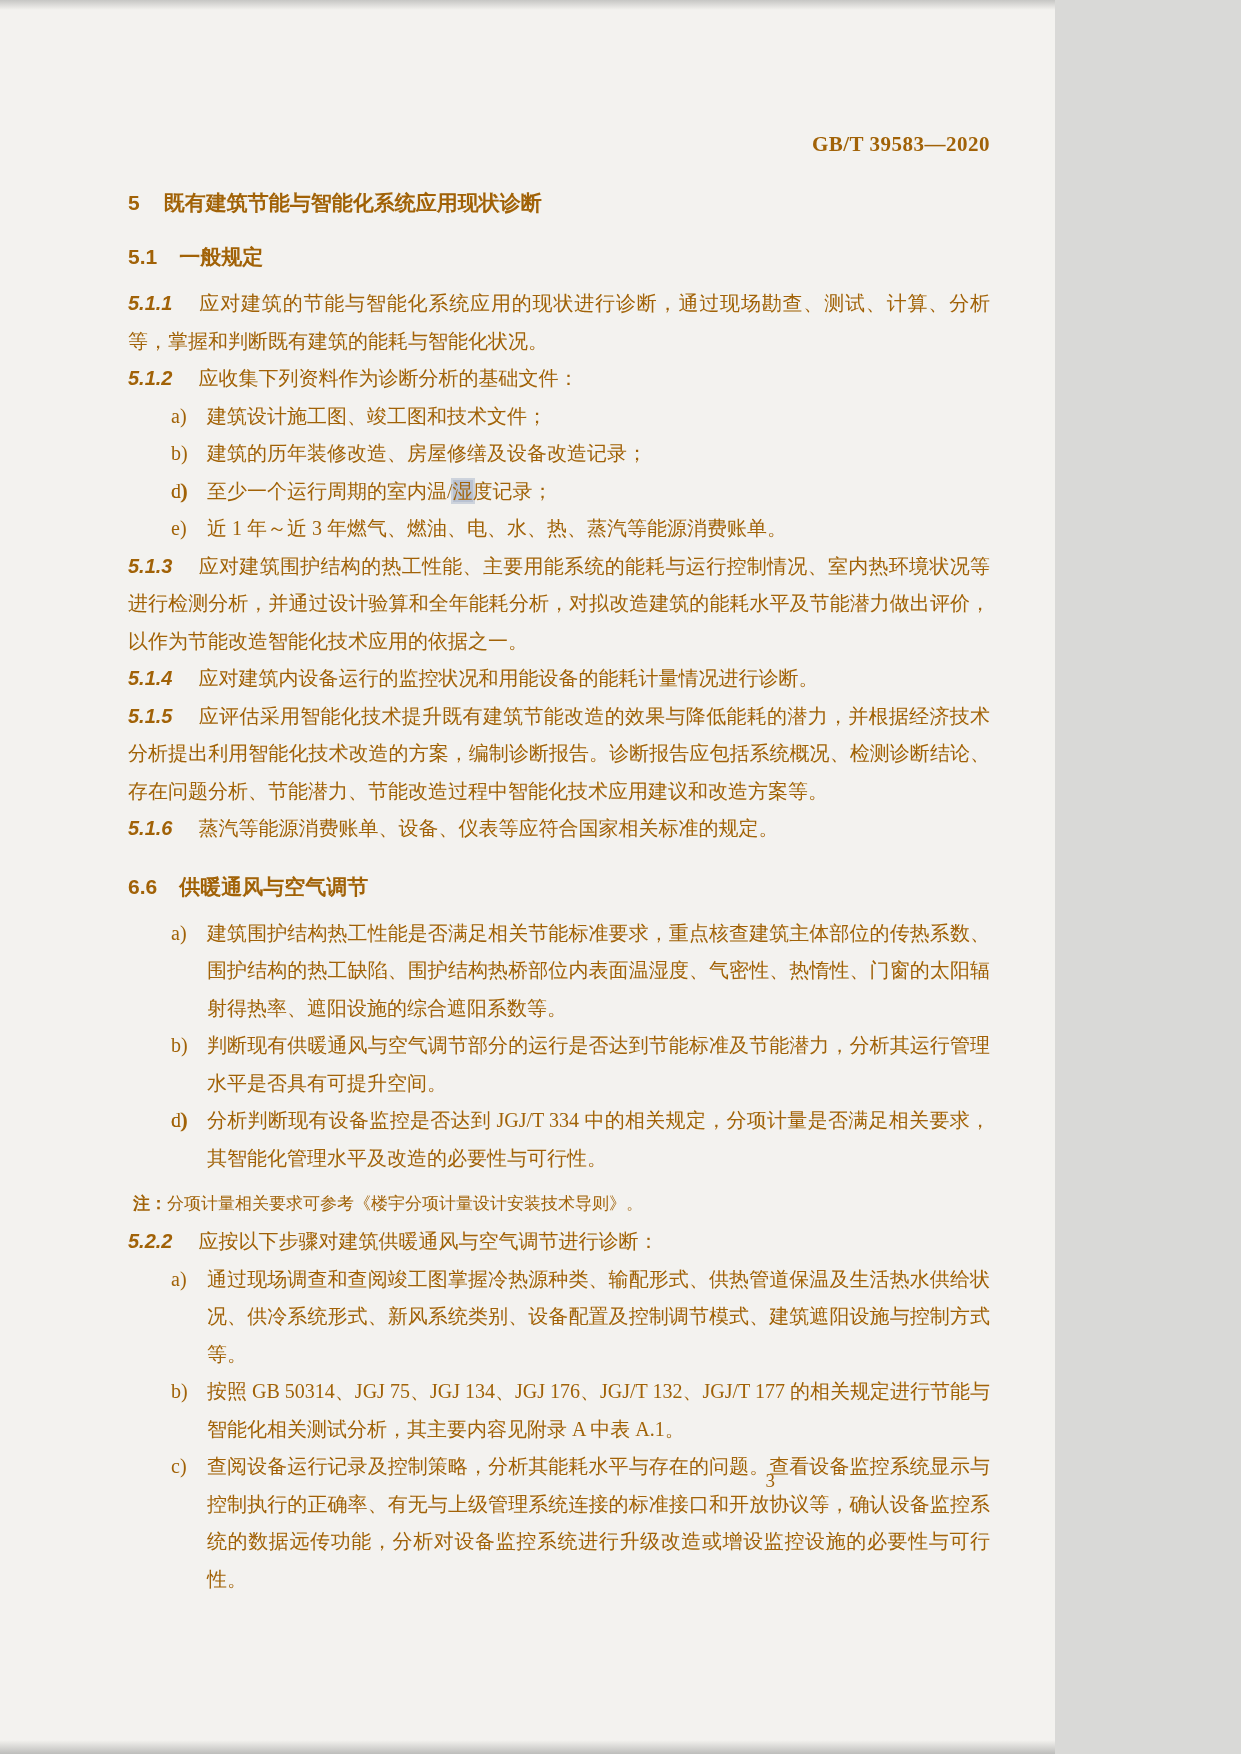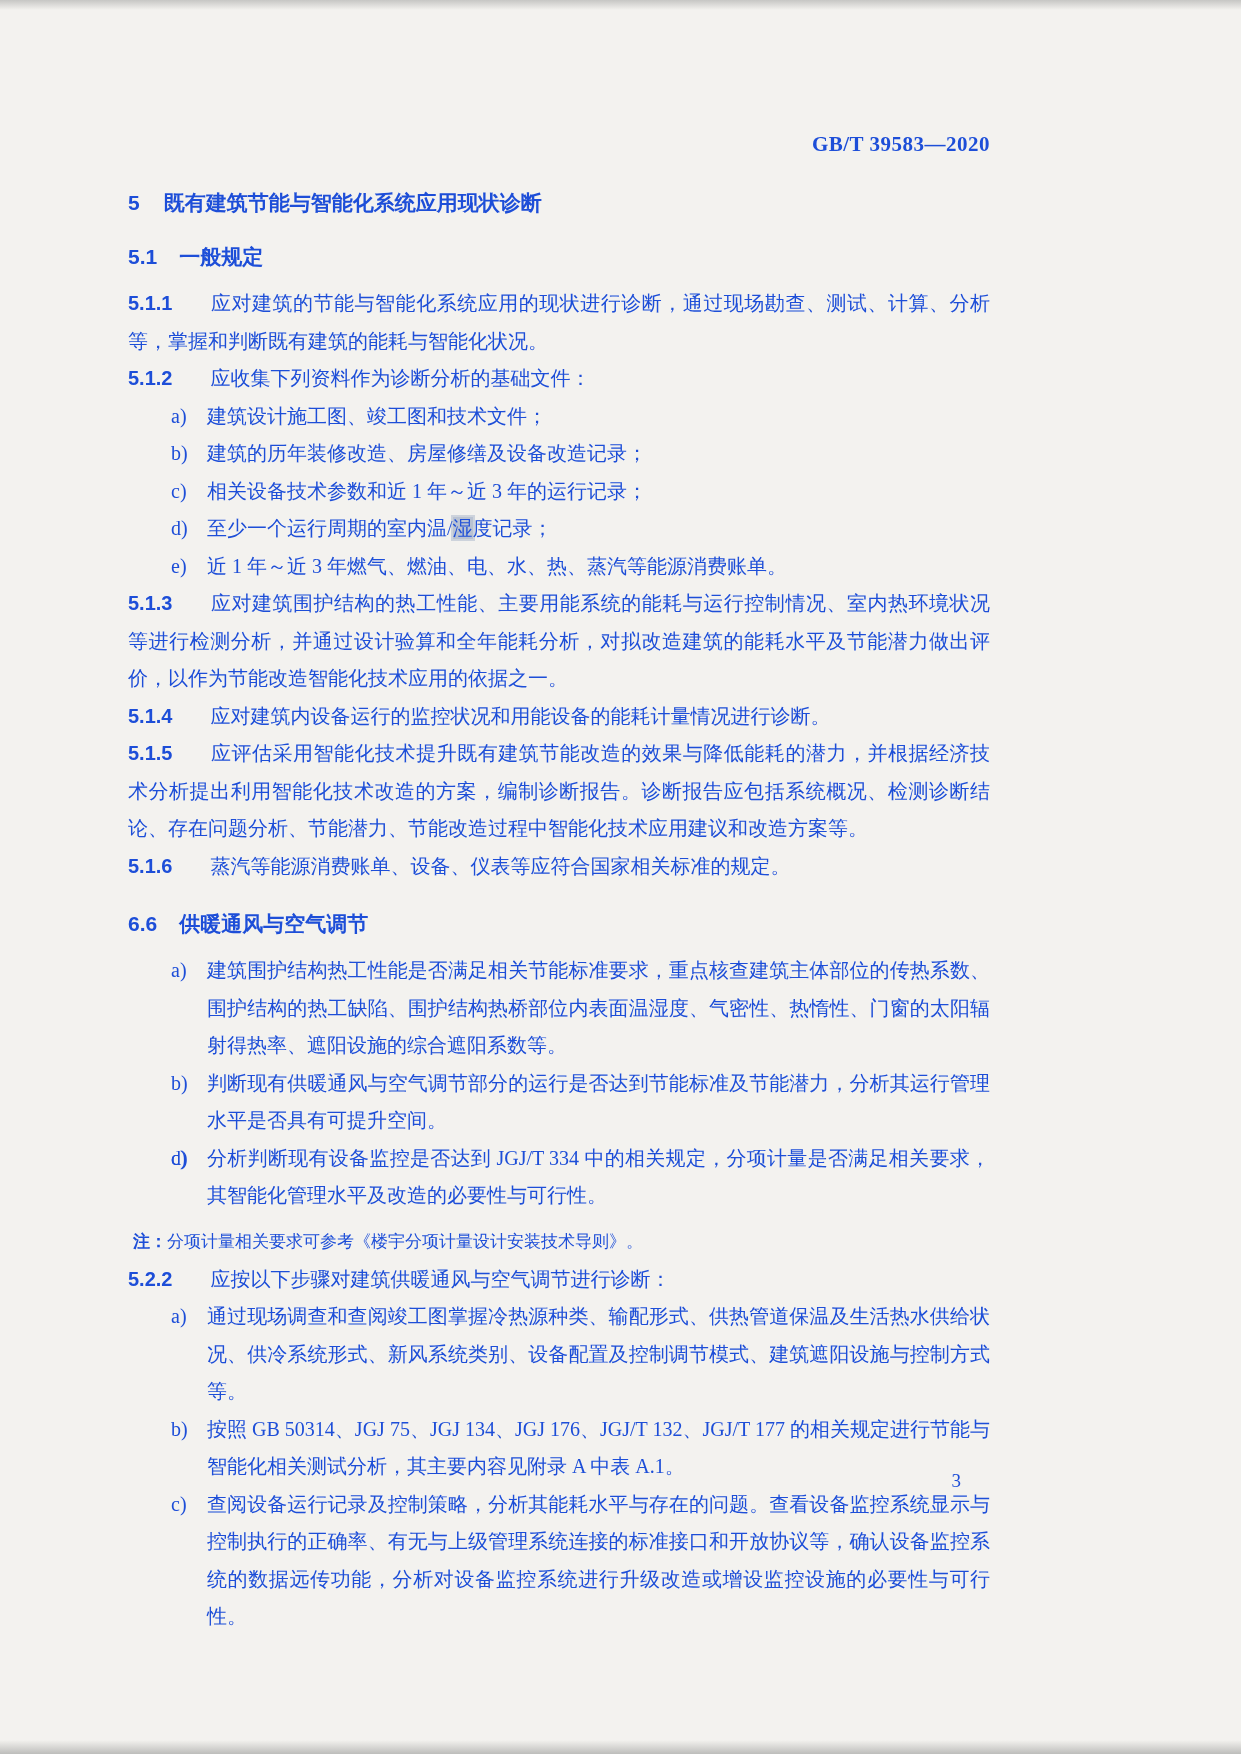--- a/index.html
+++ b/index.html
@@ -1,22 +1,22 @@
 <!DOCTYPE html>
 <html><head>
 <meta charset="utf-8">
 <style>
   html, body { margin: 0; padding: 0; background: #d9d9d7; }
   .page {
     position: relative;
-    width: 1241px;
+    width: 1055px;
     height: 1754px;
     background: #f3f2ef;
     overflow: hidden;
-    color: #1d4ed8;
+    color: #a16207;
     font-family: "Liberation Serif", serif;
     font-size: 20px;
     line-height: 37.5px;
   }
   .scan-edge-top {
     position: absolute; top: 0; left: 0; width: 100%; height: 10px;
     background: linear-gradient(#c6c6c4, rgba(198,198,196,0));
   }
   .scan-edge-bottom {
     position: absolute; bottom: 0; left: 0; width: 100%; height: 14px;
@@ -52,22 +52,23 @@
     margin-bottom: 13px;
   }
   .h2 .num { margin-right: 22px; }
   .clause {
     margin: 0;
     text-align: justify;
   }
   .cnum {
     font-family: "Liberation Sans", sans-serif;
     font-weight: 700;
-    margin-right: 38px;
+    margin-right: 26px;
     white-space: nowrap;
+    font-style: italic;
   }
   .li {
     position: relative;
     padding-left: 79px;
     text-align: justify;
   }
   .li-label {
     position: absolute;
     left: 43px;
     top: 0;
@@ -124,21 +125,20 @@
     <div class="li">
       <span class="li-label">a)</span>
       <span>建筑设计施工图、竣工图和技术文件；</span>
     </div>
     <div class="li">
       <span class="li-label">b)</span>
       <span>建筑的历年装修改造、房屋修缮及设备改造记录；</span>
     </div>
     <div class="li">
       <span class="li-label">c)</span>
-      <span>相关设备技术参数和近 1 年～近 3 年的运行记录；</span>
     </div>
     <div class="li">
       <span class="li-label">d)</span>
       <span><span>至少一个运行周期的室内温/</span><span class="wm-highlight">湿</span><span>度记录；</span></span>
     </div>
     <div class="li">
       <span class="li-label">e)</span>
       <span>近 1 年～近 3 年燃气、燃油、电、水、热、蒸汽等能源消费账单。</span>
     </div>
 

